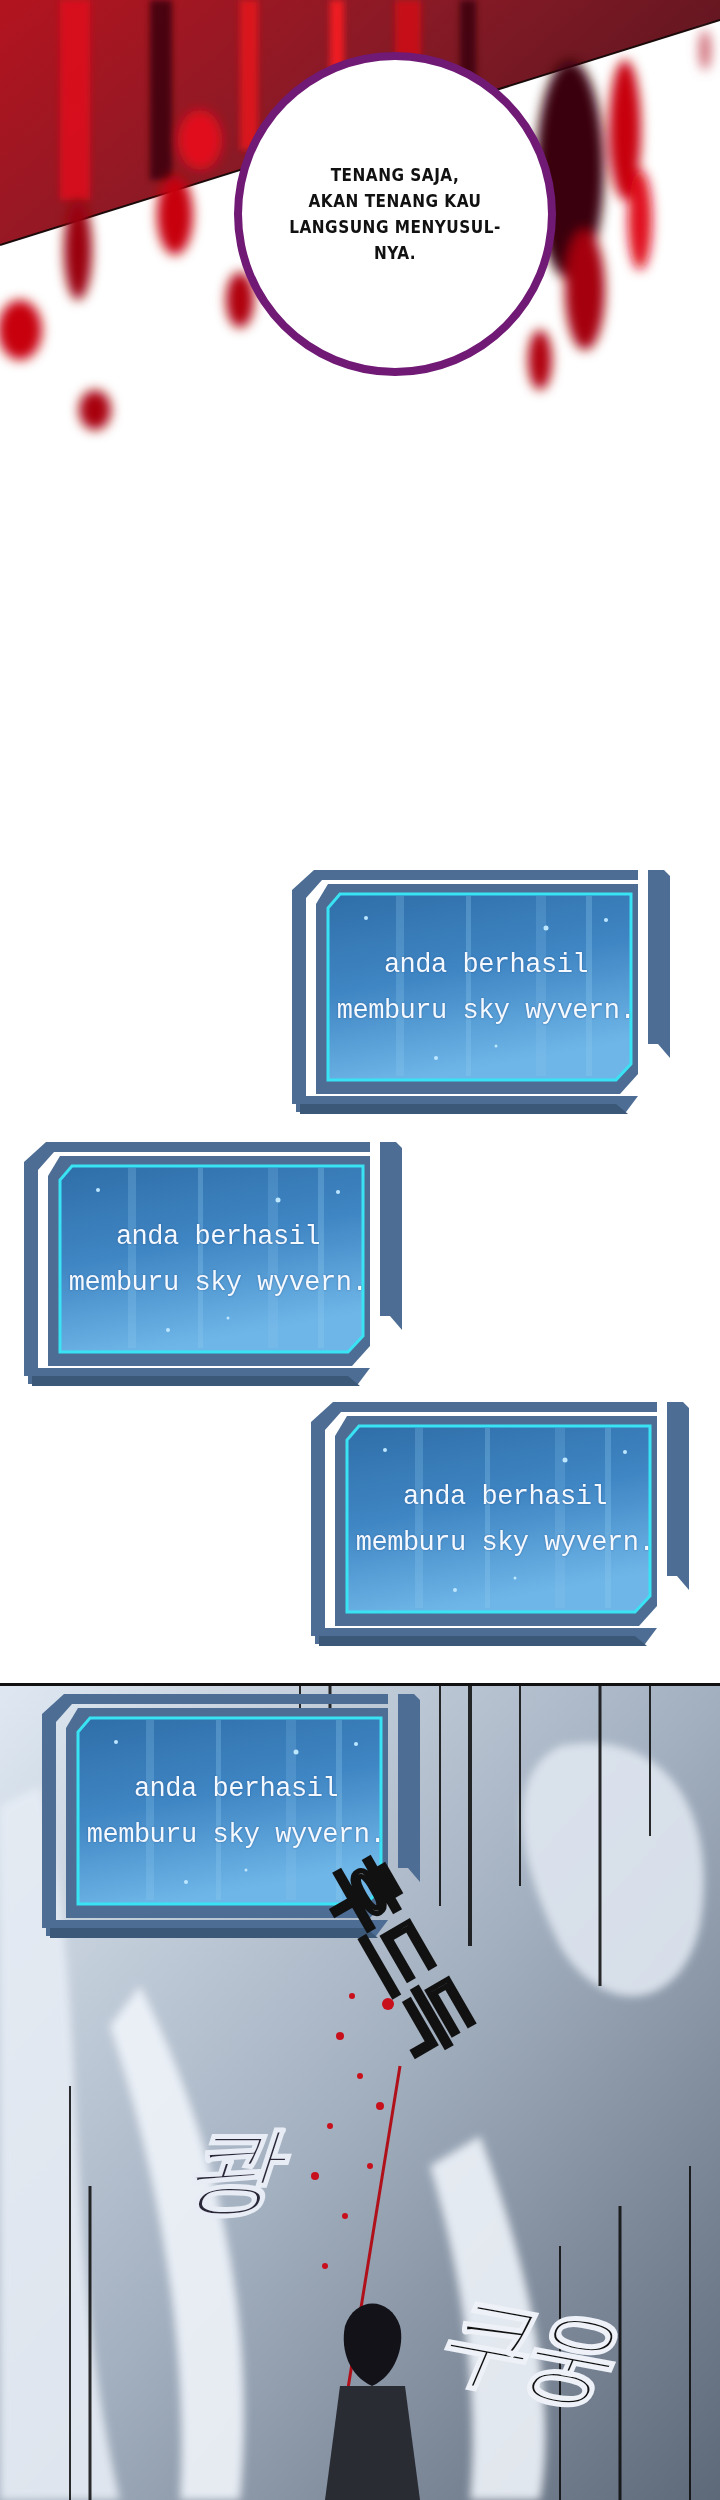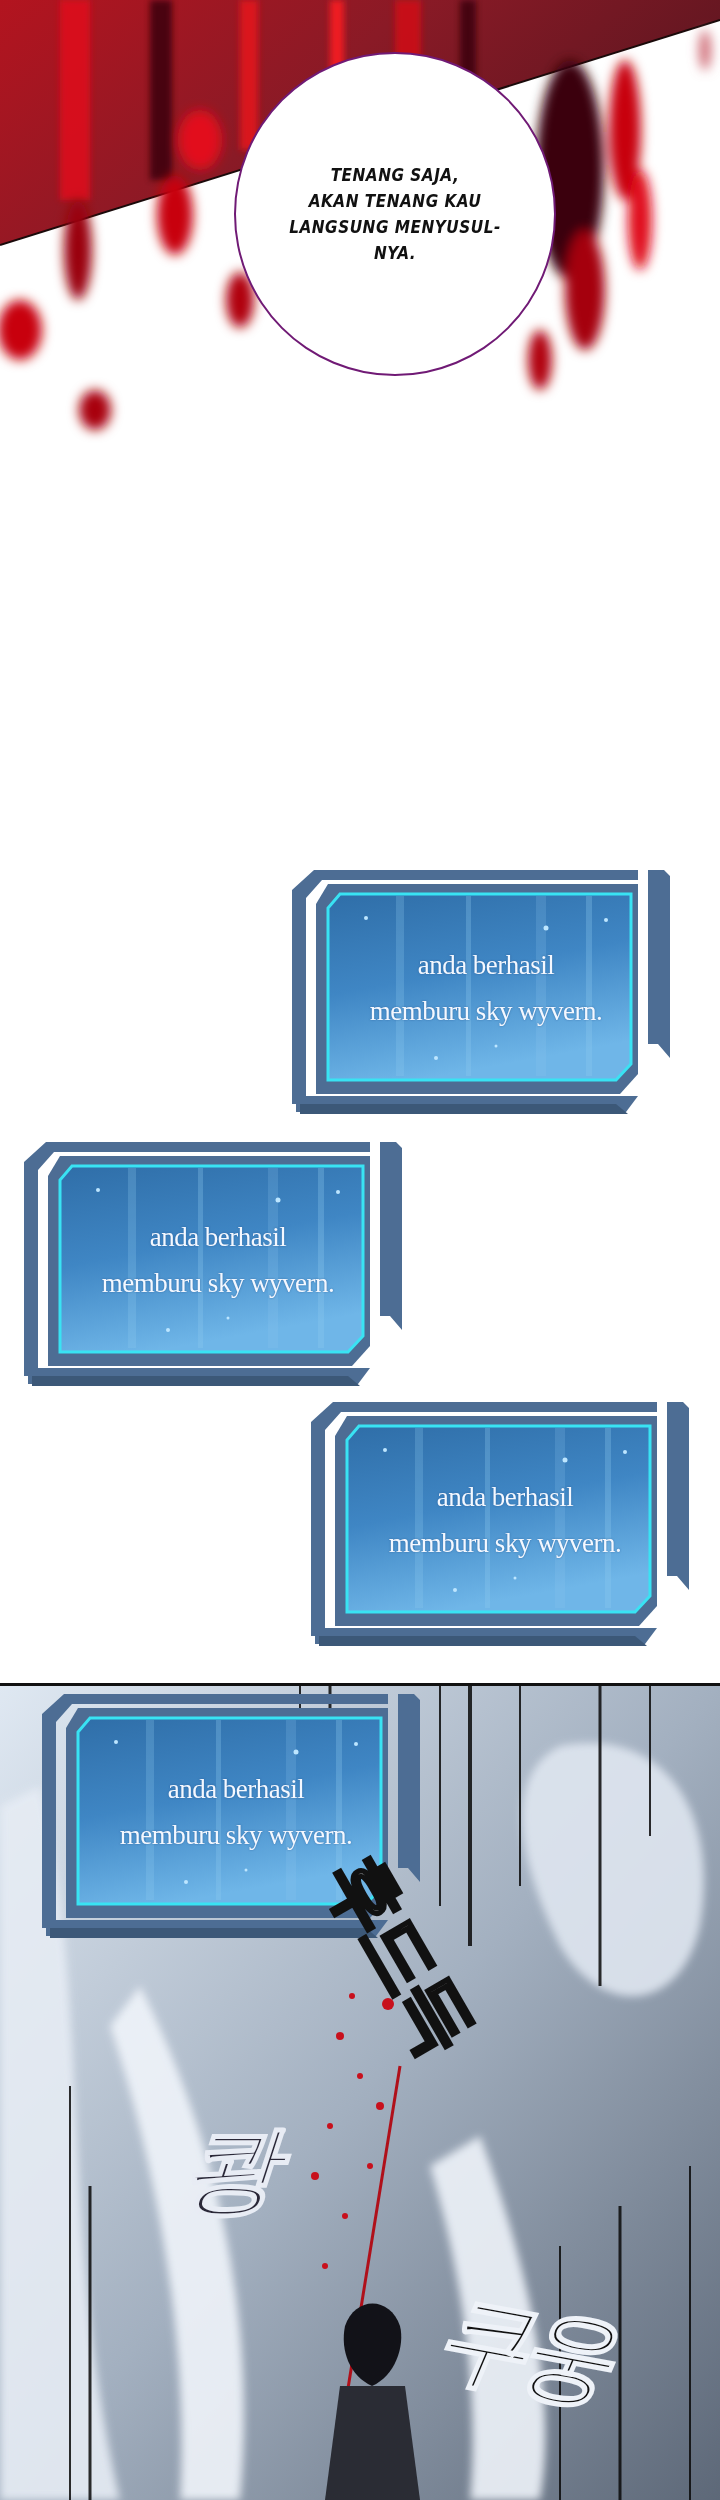--- a/index.html
+++ b/index.html
@@ -3,38 +3,37 @@
   <meta charset="utf-8">
   <style>
     html, body { margin: 0; padding: 0; background: #ffffff; }
     body { width: 720px; height: 2500px; position: relative; overflow: hidden; font-family: "DejaVu Sans", sans-serif; }
 
     
     .panel-top { position: absolute; left: 0; top: 0; width: 720px; height: 480px; overflow: hidden; }
     .panel-top svg { position: absolute; left: 0; top: 0; }
     .speech-bubble {
       position: absolute; left: 234px; top: 52px; width: 322px; height: 324px;
-      border-radius: 50%; background: #ffffff; border: 2px solid #701a75;
+      border-radius: 50%; background: #ffffff; border: 8px solid #701a75;
       display: flex; align-items: center; justify-content: center; flex-direction: column;
       box-sizing: border-box;
-      font-style: italic;
     }
     .speech-bubble .line {
       font-family: "DejaVu Sans Condensed", "DejaVu Sans", sans-serif;
       font-weight: bold; font-size: 17px; letter-spacing: 0.5px; color: #111;
       line-height: 26px; text-align: center; white-space: nowrap;
     }
 
     
     .sys-box { position: absolute; width: 400px; height: 250px; }
     .sys-box svg { position: absolute; left: 0; top: 0; }
     .sys-text {
       position: absolute; left: 38px; right: 38px; top: 60px; height: 120px;
       display: flex; flex-direction: column; align-items: center; justify-content: center;
-      color: #f4f8ff; font-family: Liberation Serif, serif;
+      color: #f4f8ff; font-family: Liberation Mono, monospace;
       font-size: 27px; line-height: 46px; letter-spacing: -0.5px;
       text-shadow: 0 0 2px rgba(20,60,120,0.5);
     }
     .sys-text span { white-space: nowrap; }
 
     
     .divider { position: absolute; left: 0; top: 1683px; width: 720px; height: 3px; background: #111; }
     .panel-bottom { position: absolute; left: 0; top: 1686px; width: 720px; height: 814px; overflow: hidden; background: #a9b4c4; }
     .panel-bottom svg.scene { position: absolute; left: 0; top: 0; }
 

